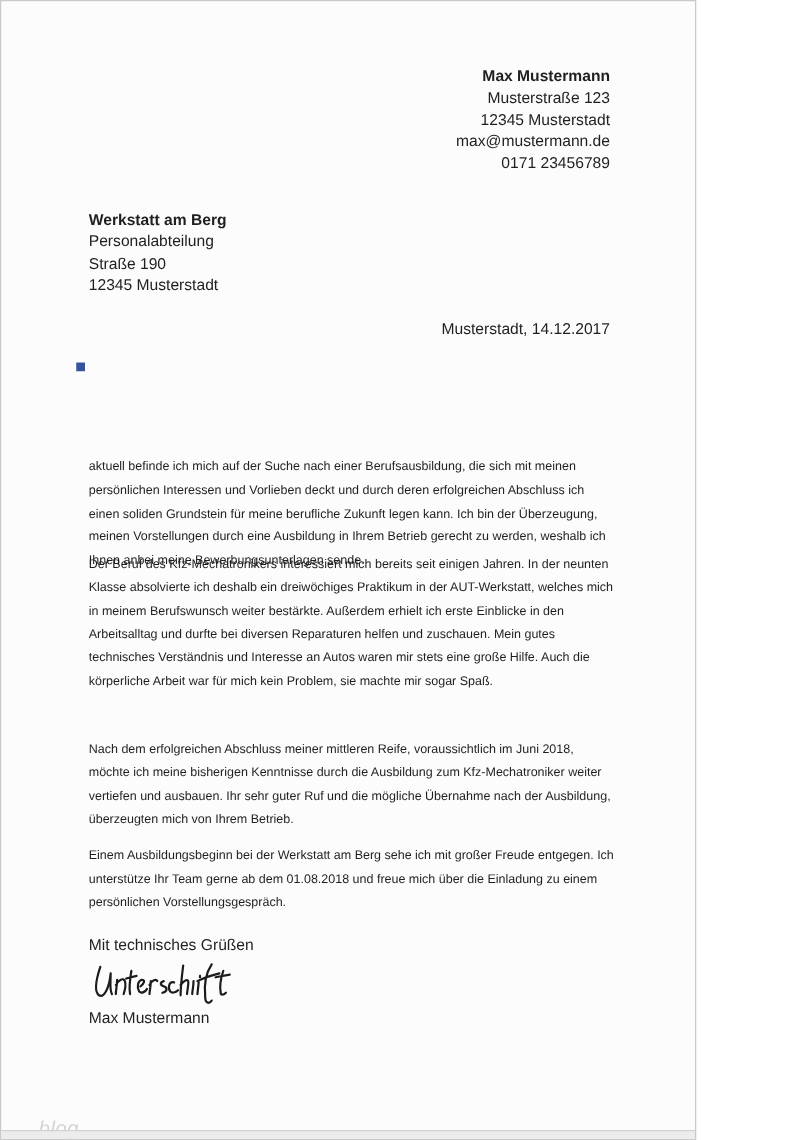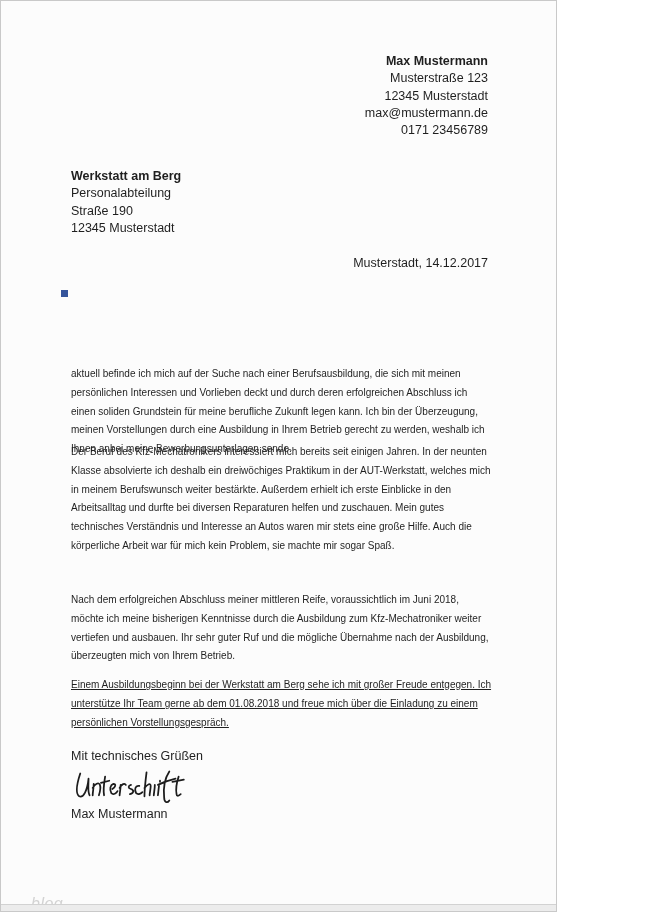--- a/index.html
+++ b/index.html
@@ -57,21 +57,21 @@
     font-size:12.5px;line-height:18.8px;
   }
   .para{
     left:70px;right:64px;
     font-size:10px;line-height:18.8px;
     text-align:left;
   }
   .p1{top:364px;}
   .p2{top:442px;}
   .p3{top:590px;}
-  .p4{top:675px;text-decoration:underline;}
+  .p4{top:675px;}
   .closing{
     top:748px;left:70px;
     font-size:12.5px;
   }
   .signature{
     top:766px;left:72px;
     width:116px;height:42px;
   }
   .signature svg{display:block;width:116px;height:42px;}
   .sig-name{

